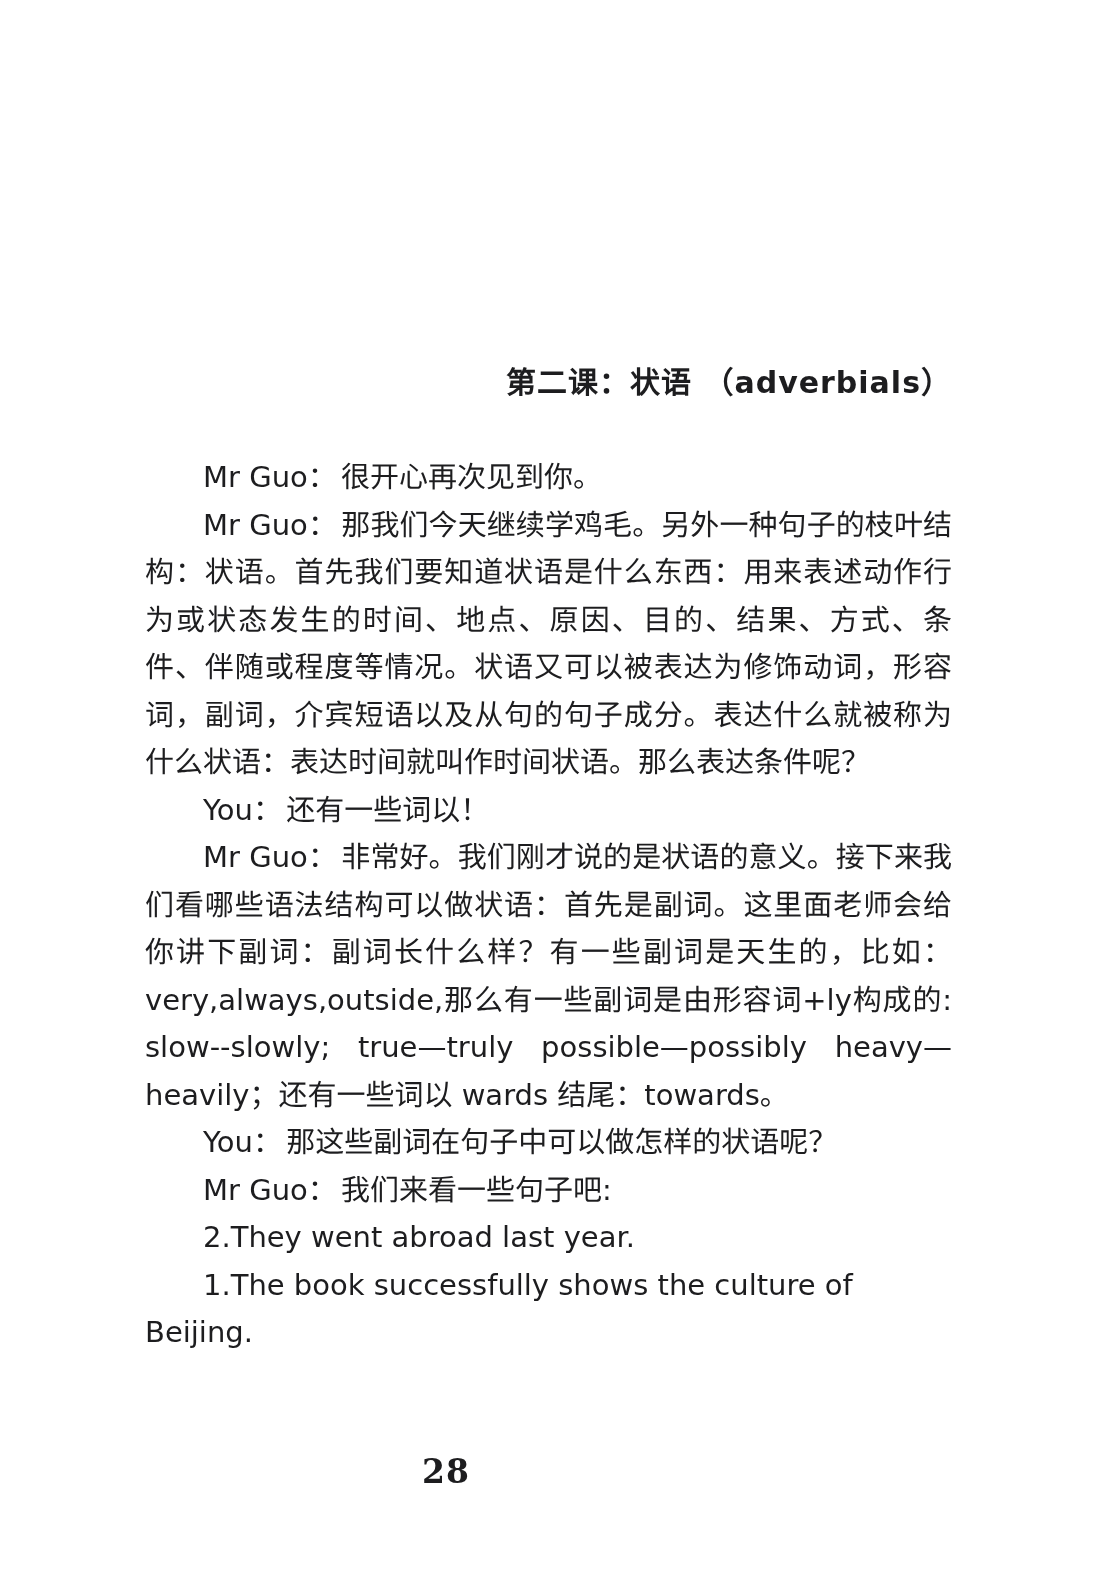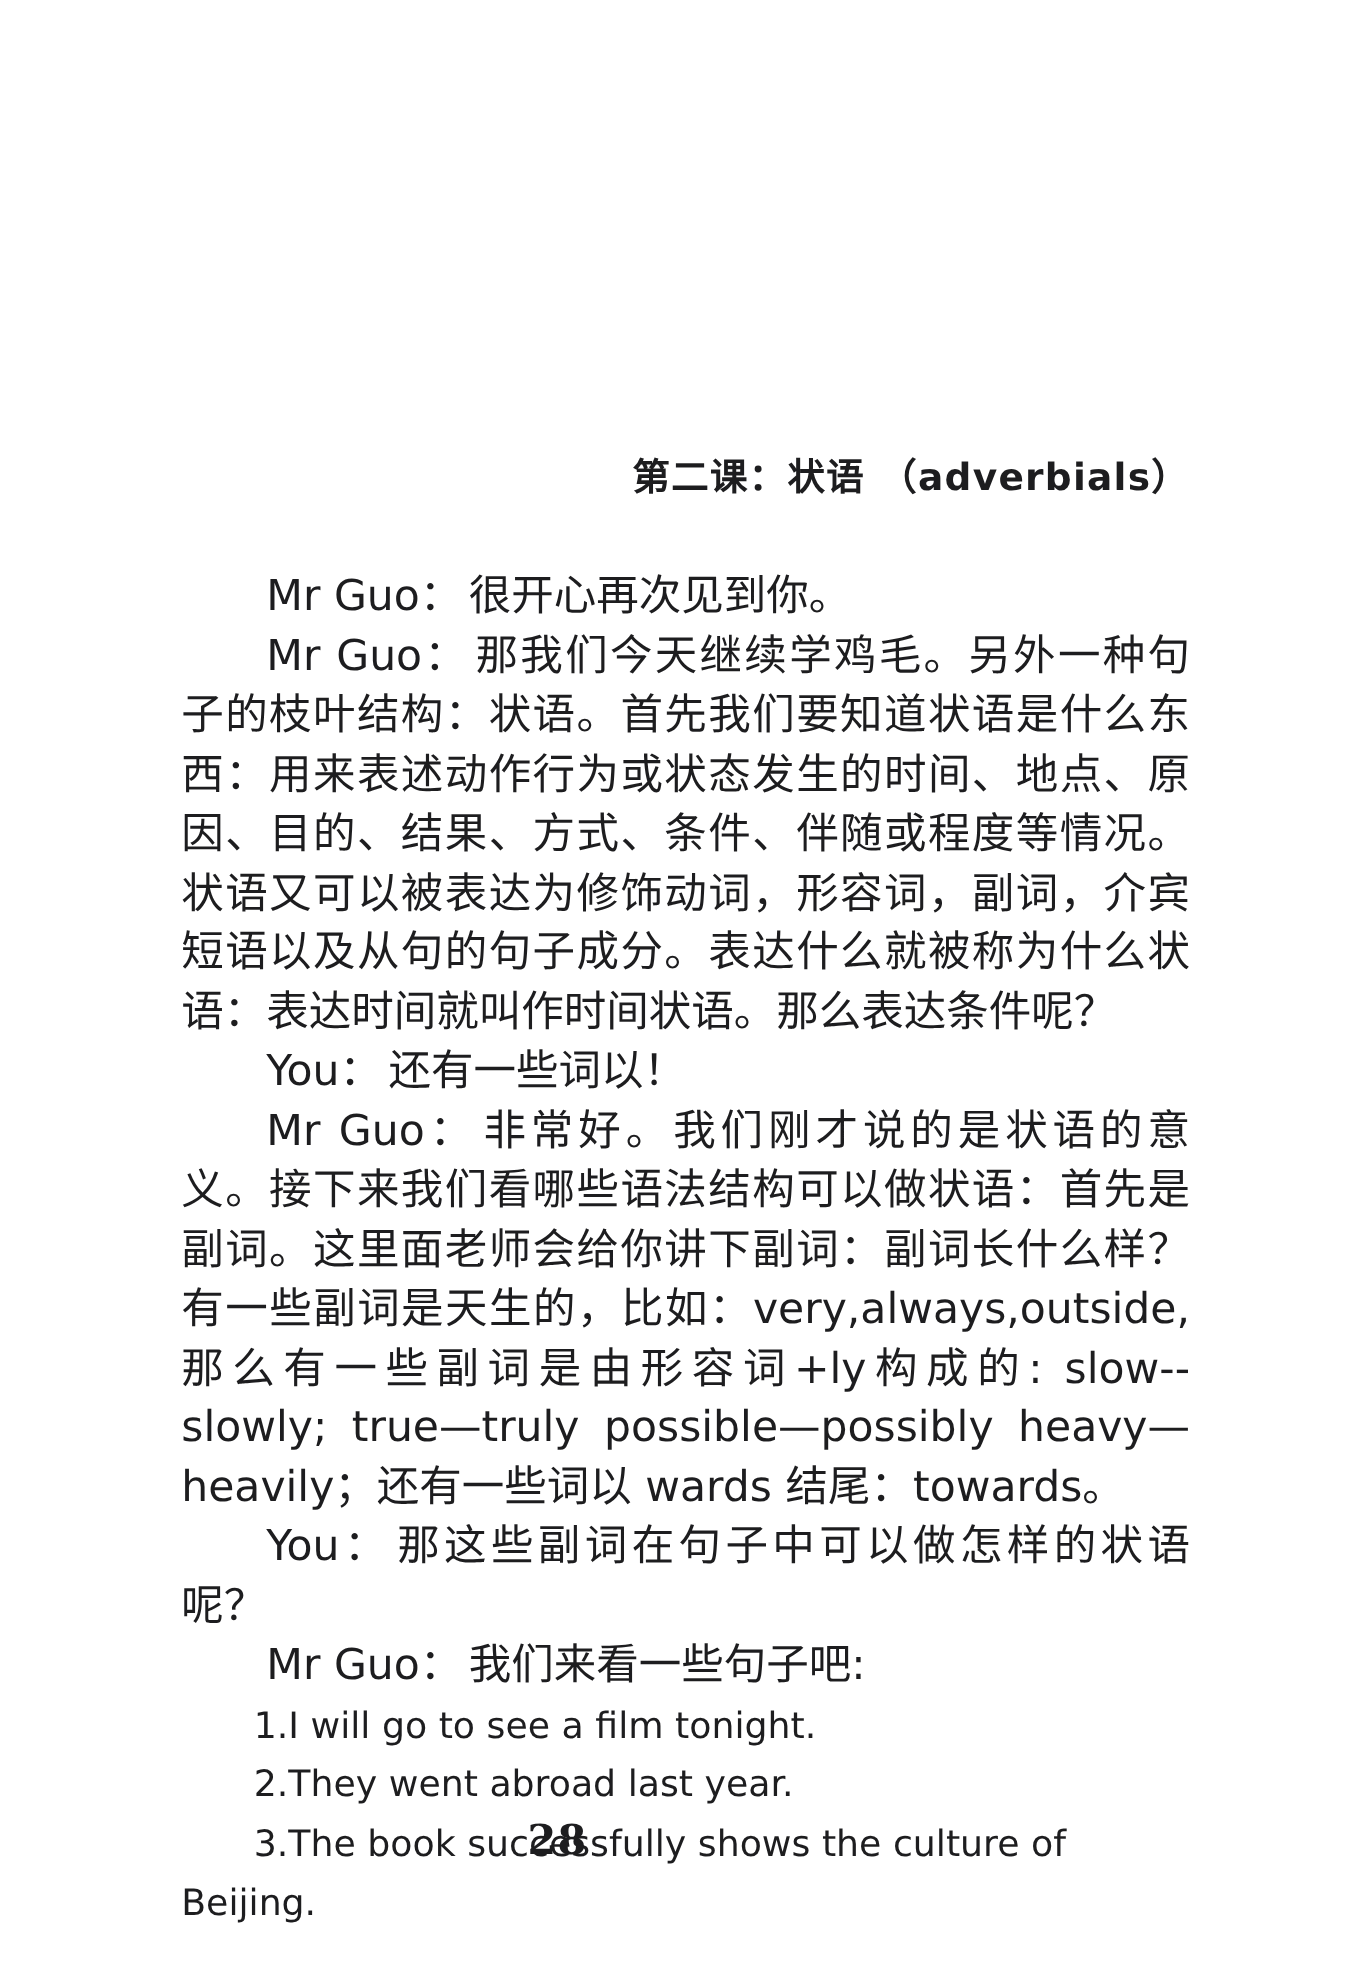--- a/index.html
+++ b/index.html
@@ -24,21 +24,21 @@
       font-family: "DejaVu Sans", "Liberation Sans", sans-serif;
       font-weight: bold;
       font-size: 30px;
       line-height: 46px;
       text-align: right;
       letter-spacing: 1px;
       margin: 0 0 48px 0;
     }
     .para {
       font-family: "DejaVu Sans", "Liberation Sans", sans-serif;
-      font-size: 34px;
+      font-size: 29px;
       line-height: 47.5px;
       text-align: justify;
       text-indent: 2em;
       margin: 0;
     }
     .speaker {
       font-weight: 500;
       margin-right: 0.15em;
     }
     .example {
@@ -70,20 +70,19 @@
   <div>
     <p class="para"><span class="speaker">Mr Guo：</span><span>很开心再次见到你。</span></p>
     <p class="para"><span class="speaker">Mr Guo：</span><span>那我们今天继续学鸡毛。另外一种句子的枝叶结构：状语。首先我们要知道状语是什么东西：用来表述动作行为或状态发生的时间、地点、原因、目的、结果、方式、条件、伴随或程度等情况。状语又可以被表达为修饰动词，形容词，副词，介宾短语以及从句的句子成分。表达什么就被称为什么状语：表达时间就叫作时间状语。那么表达条件呢？</span></p>
     <p class="para"><span class="speaker">You：</span><span>还有一些词以！</span></p>
     <p class="para"><span class="speaker">Mr Guo：</span><span>非常好。我们刚才说的是状语的意义。接下来我们看哪些语法结构可以做状语：首先是副词。这里面老师会给你讲下副词：副词长什么样？有一些副词是天生的，比如：very,always,outside,那么有一些副词是由形容词+ly构成的: slow--slowly; true—truly possible—possibly heavy—heavily；还有一些词以 wards 结尾：towards。</span></p>
     <p class="para"><span class="speaker">You：</span><span>那这些副词在句子中可以做怎样的状语呢？</span></p>
     <p class="para"><span class="speaker">Mr Guo：</span><span>我们来看一些句子吧:</span></p>
   </div>
 
   <div>
-    <p class="example">1.I will go to see a film tonight.</p>
     <p class="example">2.They went abroad last year.</p>
-    <p class="example">3.The book successfully shows the culture of Beijing.</p>
+    <p class="example">1.The book successfully shows the culture of Beijing.</p>
   </div>
 
 </div>
 
 <div class="page-number">28</div>
 
 </body></html>

